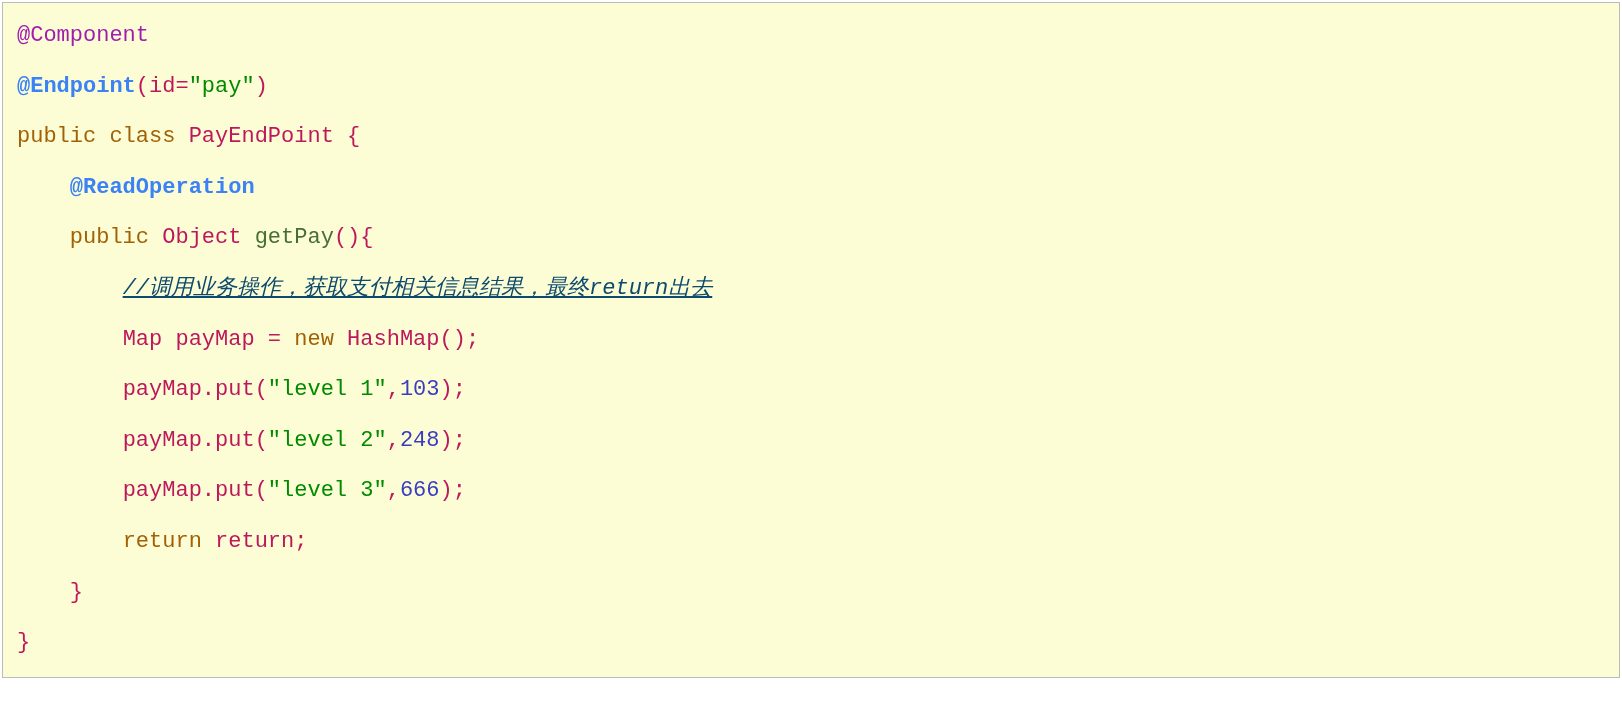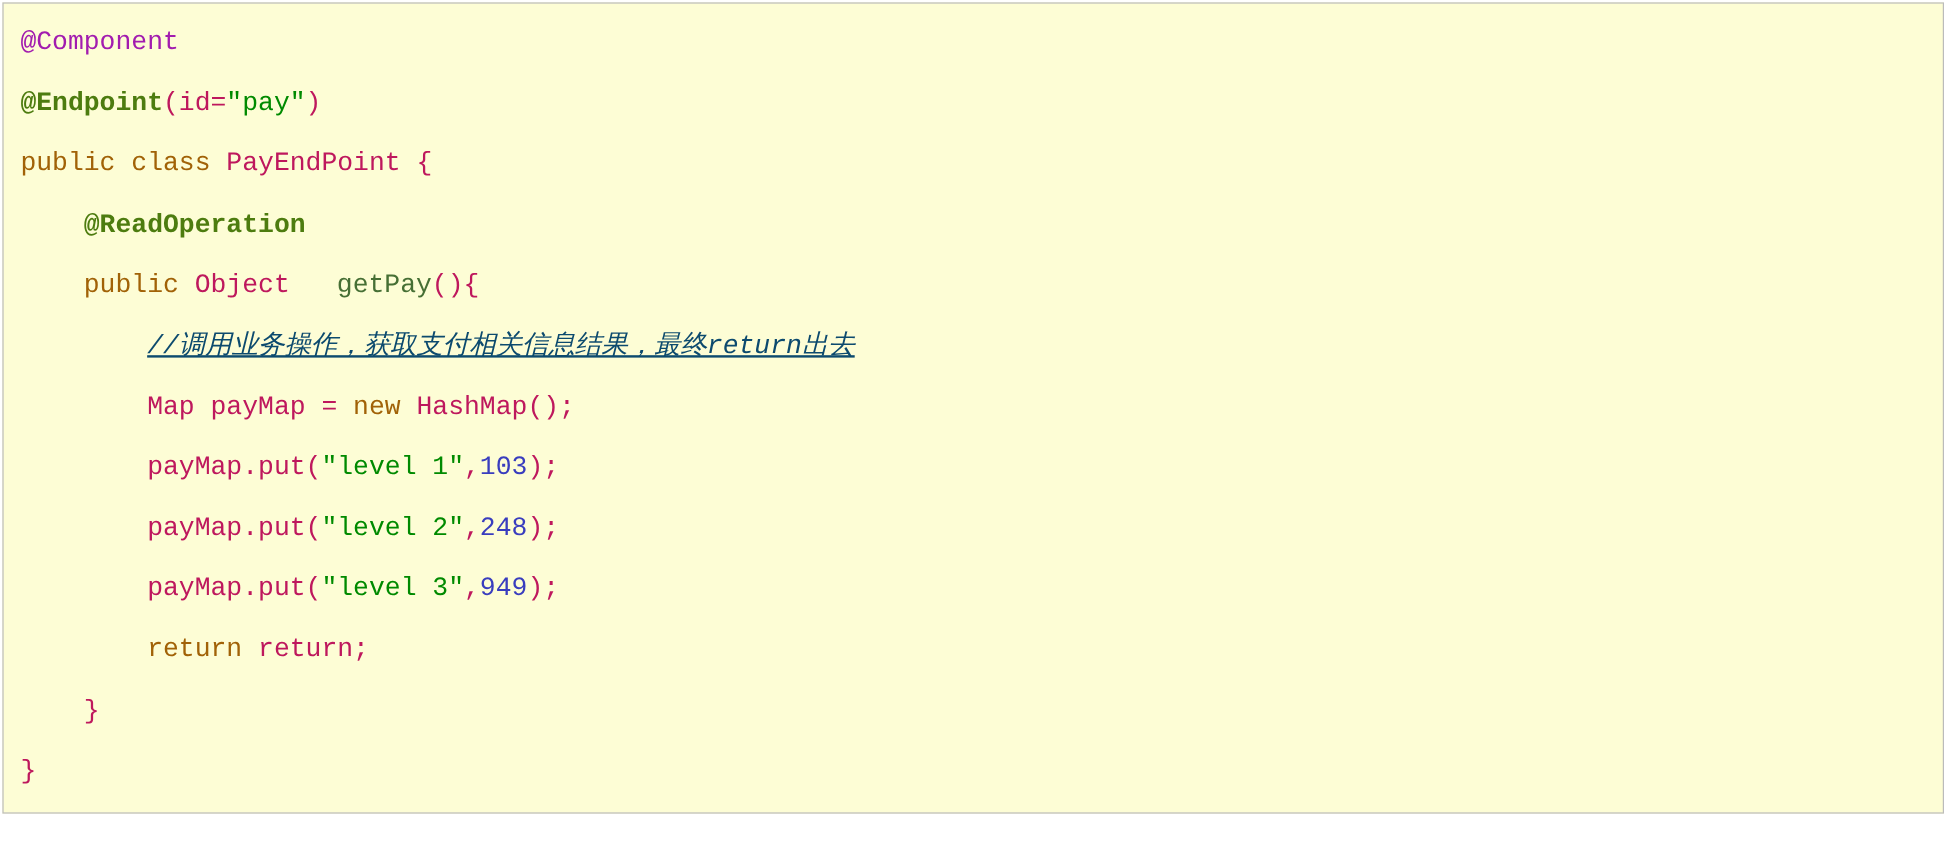--- a/index.html
+++ b/index.html
@@ -14,36 +14,36 @@
       padding: 8px 14px;
       margin: 2px;
       font-size: 22px;
       line-height: 2.3;
       white-space: pre;
       overflow-x: auto;
       font-family: "Courier New", Consolas, Monaco, monospace;
       font-weight: 400;
     }
     .annotation-gold { color: #a21caf; }
-    .annotation-red { color: #4d7c0f; font-weight: bold; }
+    .annotation-red { color: #3b82f6; font-weight: bold; }
     .keyword { color: #a16207; }
     .string { color: #008a00; }
-    .method { color: #466f34; margin-left: 26px; }
+    .method { color: #466f34; }
     .number { color: #393dbe; margin-top: 48px; }
     .comment { color: #0c4a6e; font-style: italic; text-decoration: underline; }
     .plain { color: #be185d; }
   </style>
 </head>
 <body>
 
 <div class="code-block"><span class="annotation-gold">@Component</span>
 <span class="annotation-red">@Endpoint</span><span class="plain">(id=</span><span class="string">"pay"</span><span class="plain">)</span>
 <span class="keyword">public</span> <span class="keyword">class</span><span class="plain"> PayEndPoint {</span>
 <span>    </span><span class="annotation-red">@ReadOperation</span>
 <span>    </span><span class="keyword">public</span><span class="plain"> Object </span><span class="method">getPay</span><span class="plain">(){</span>
 <span>        </span><span class="comment">//调用业务操作，获取支付相关信息结果，最终return出去</span>
 <span>        </span><span class="plain">Map payMap = </span><span class="keyword">new</span><span class="plain"> HashMap();</span>
 <span>        </span><span class="plain">payMap.put(</span><span class="string">"level 1"</span><span class="plain">,</span><span class="number">103</span><span class="plain">);</span>
 <span>        </span><span class="plain">payMap.put(</span><span class="string">"level 2"</span><span class="plain">,</span><span class="number">248</span><span class="plain">);</span>
-<span>        </span><span class="plain">payMap.put(</span><span class="string">"level 3"</span><span class="plain">,</span><span class="number">949</span><span class="plain">);</span>
+<span>        </span><span class="plain">payMap.put(</span><span class="string">"level 3"</span><span class="plain">,</span><span class="number">666</span><span class="plain">);</span>
 <span>        </span><span class="keyword">return</span><span class="plain"> return;</span>
 <span>    </span><span class="plain">}</span>
 <span class="plain">}</span></div>
 
 </body></html>

